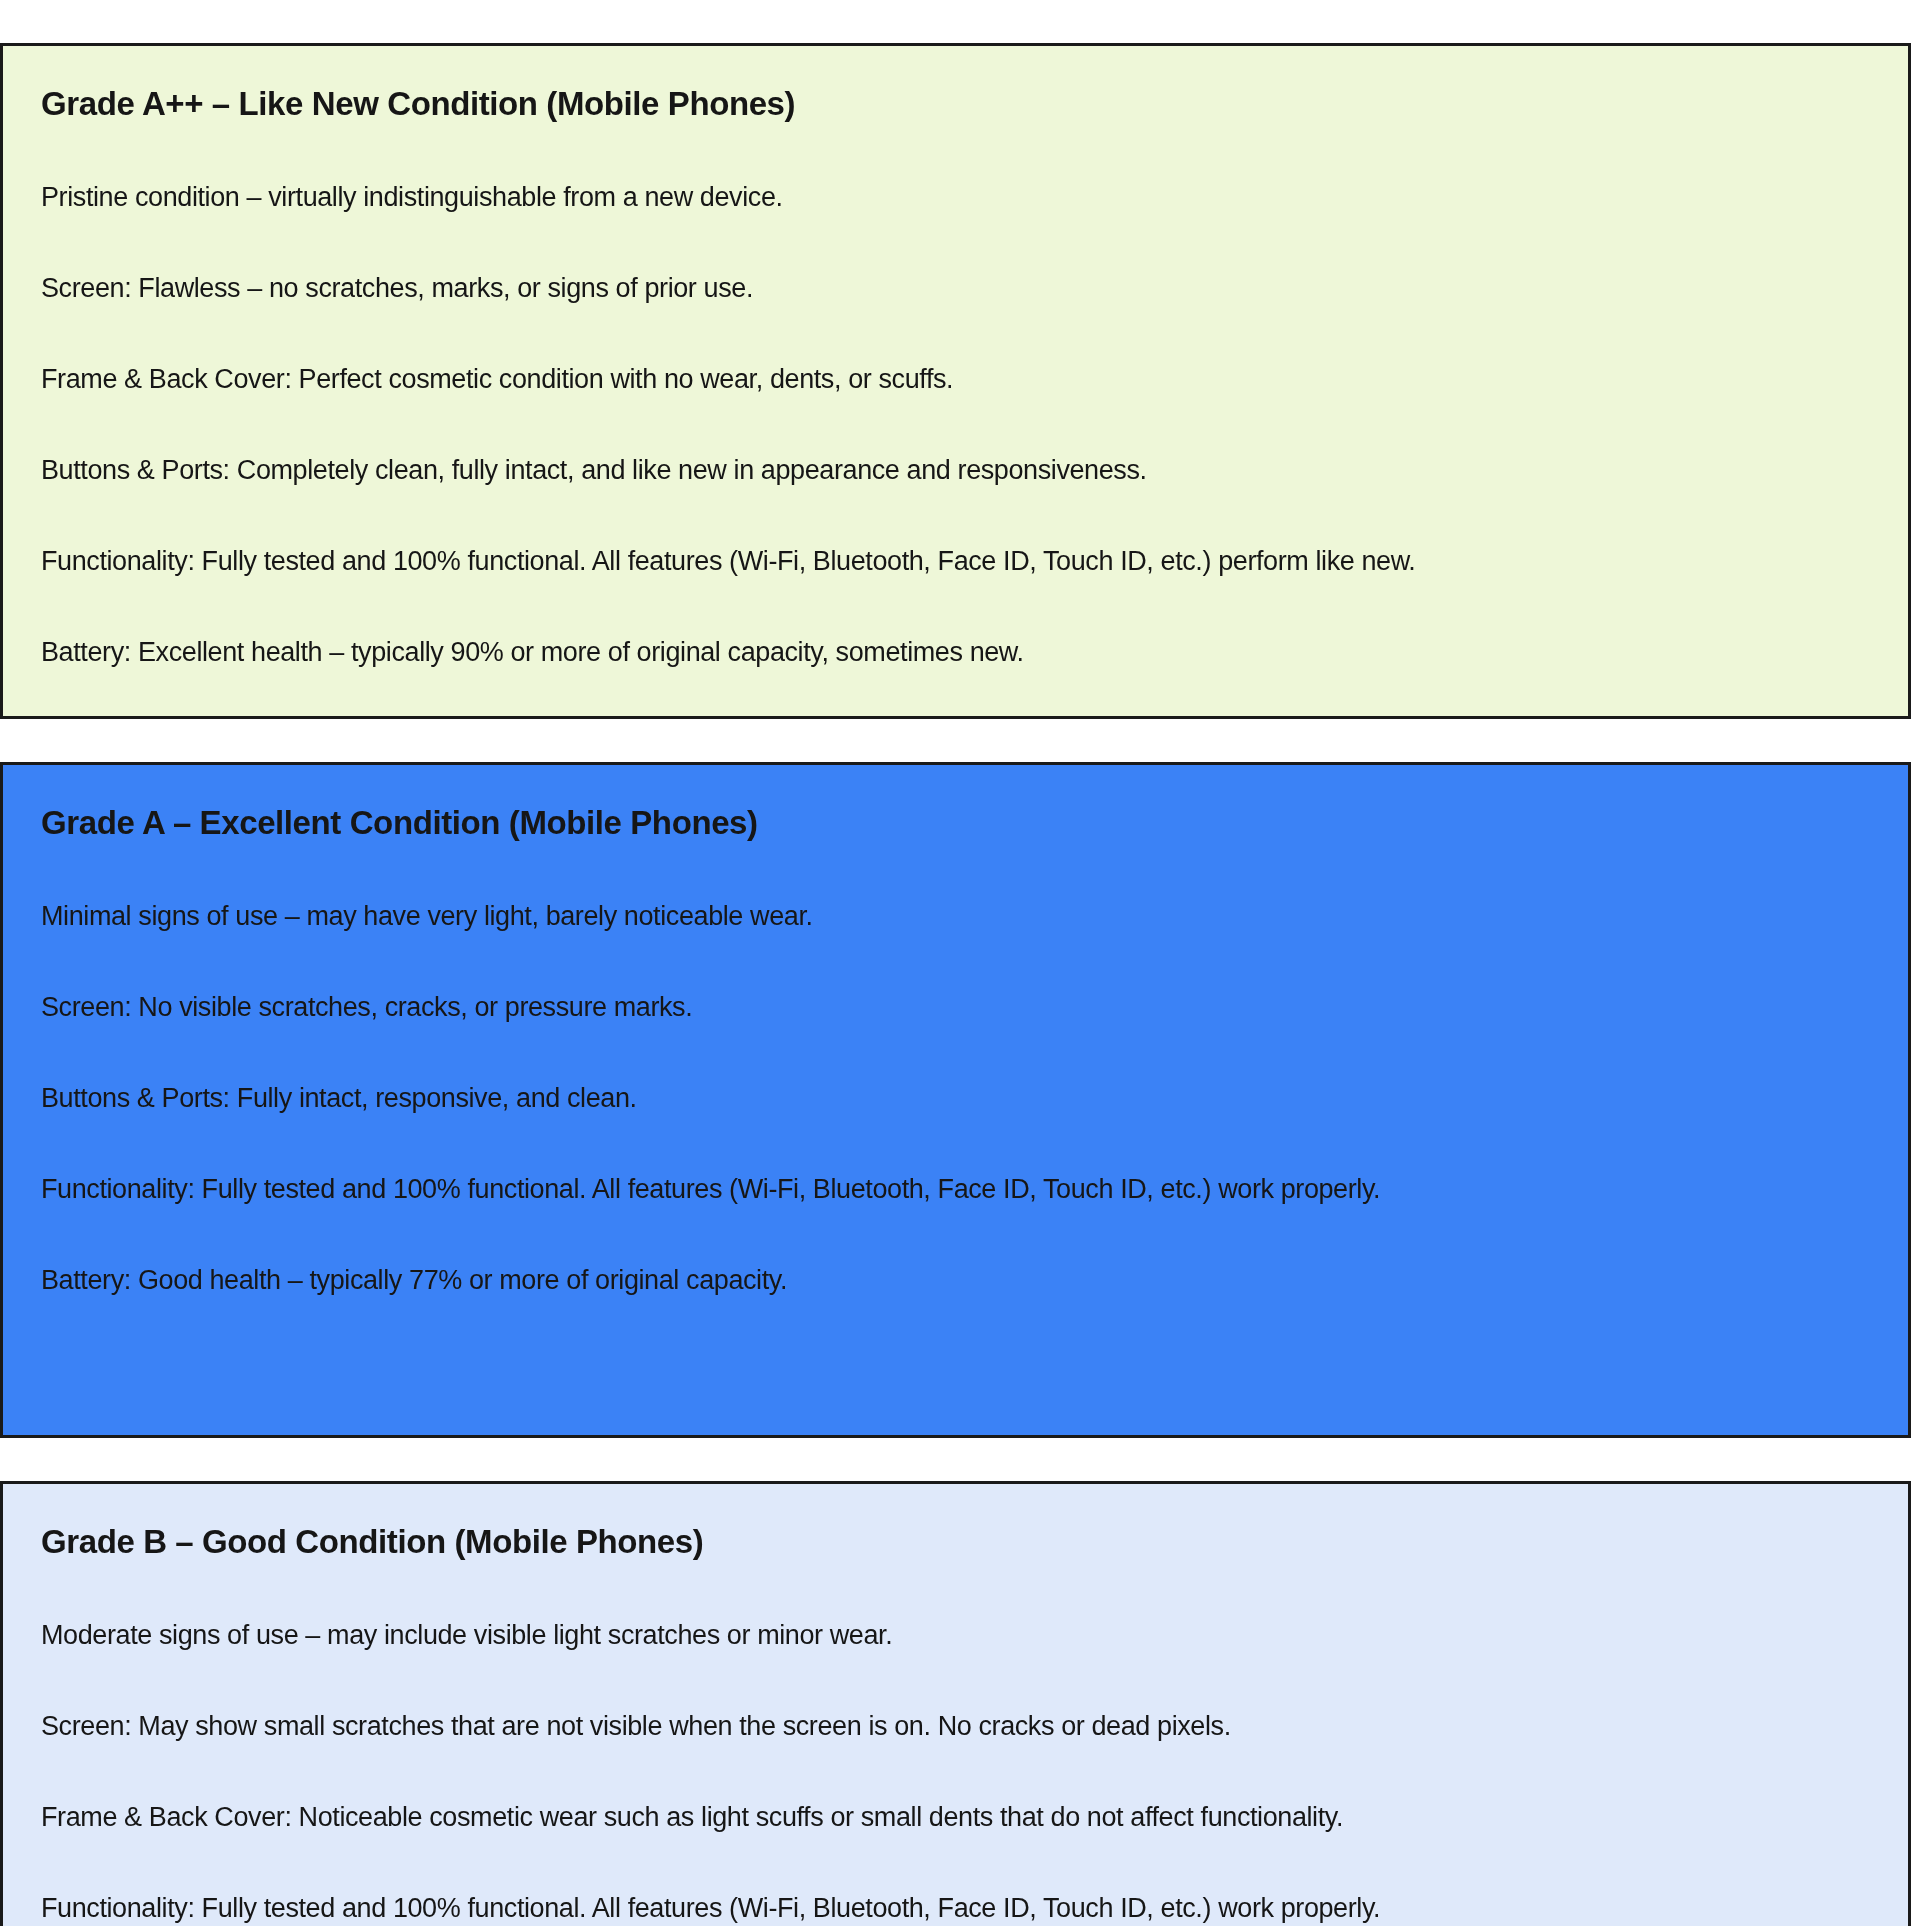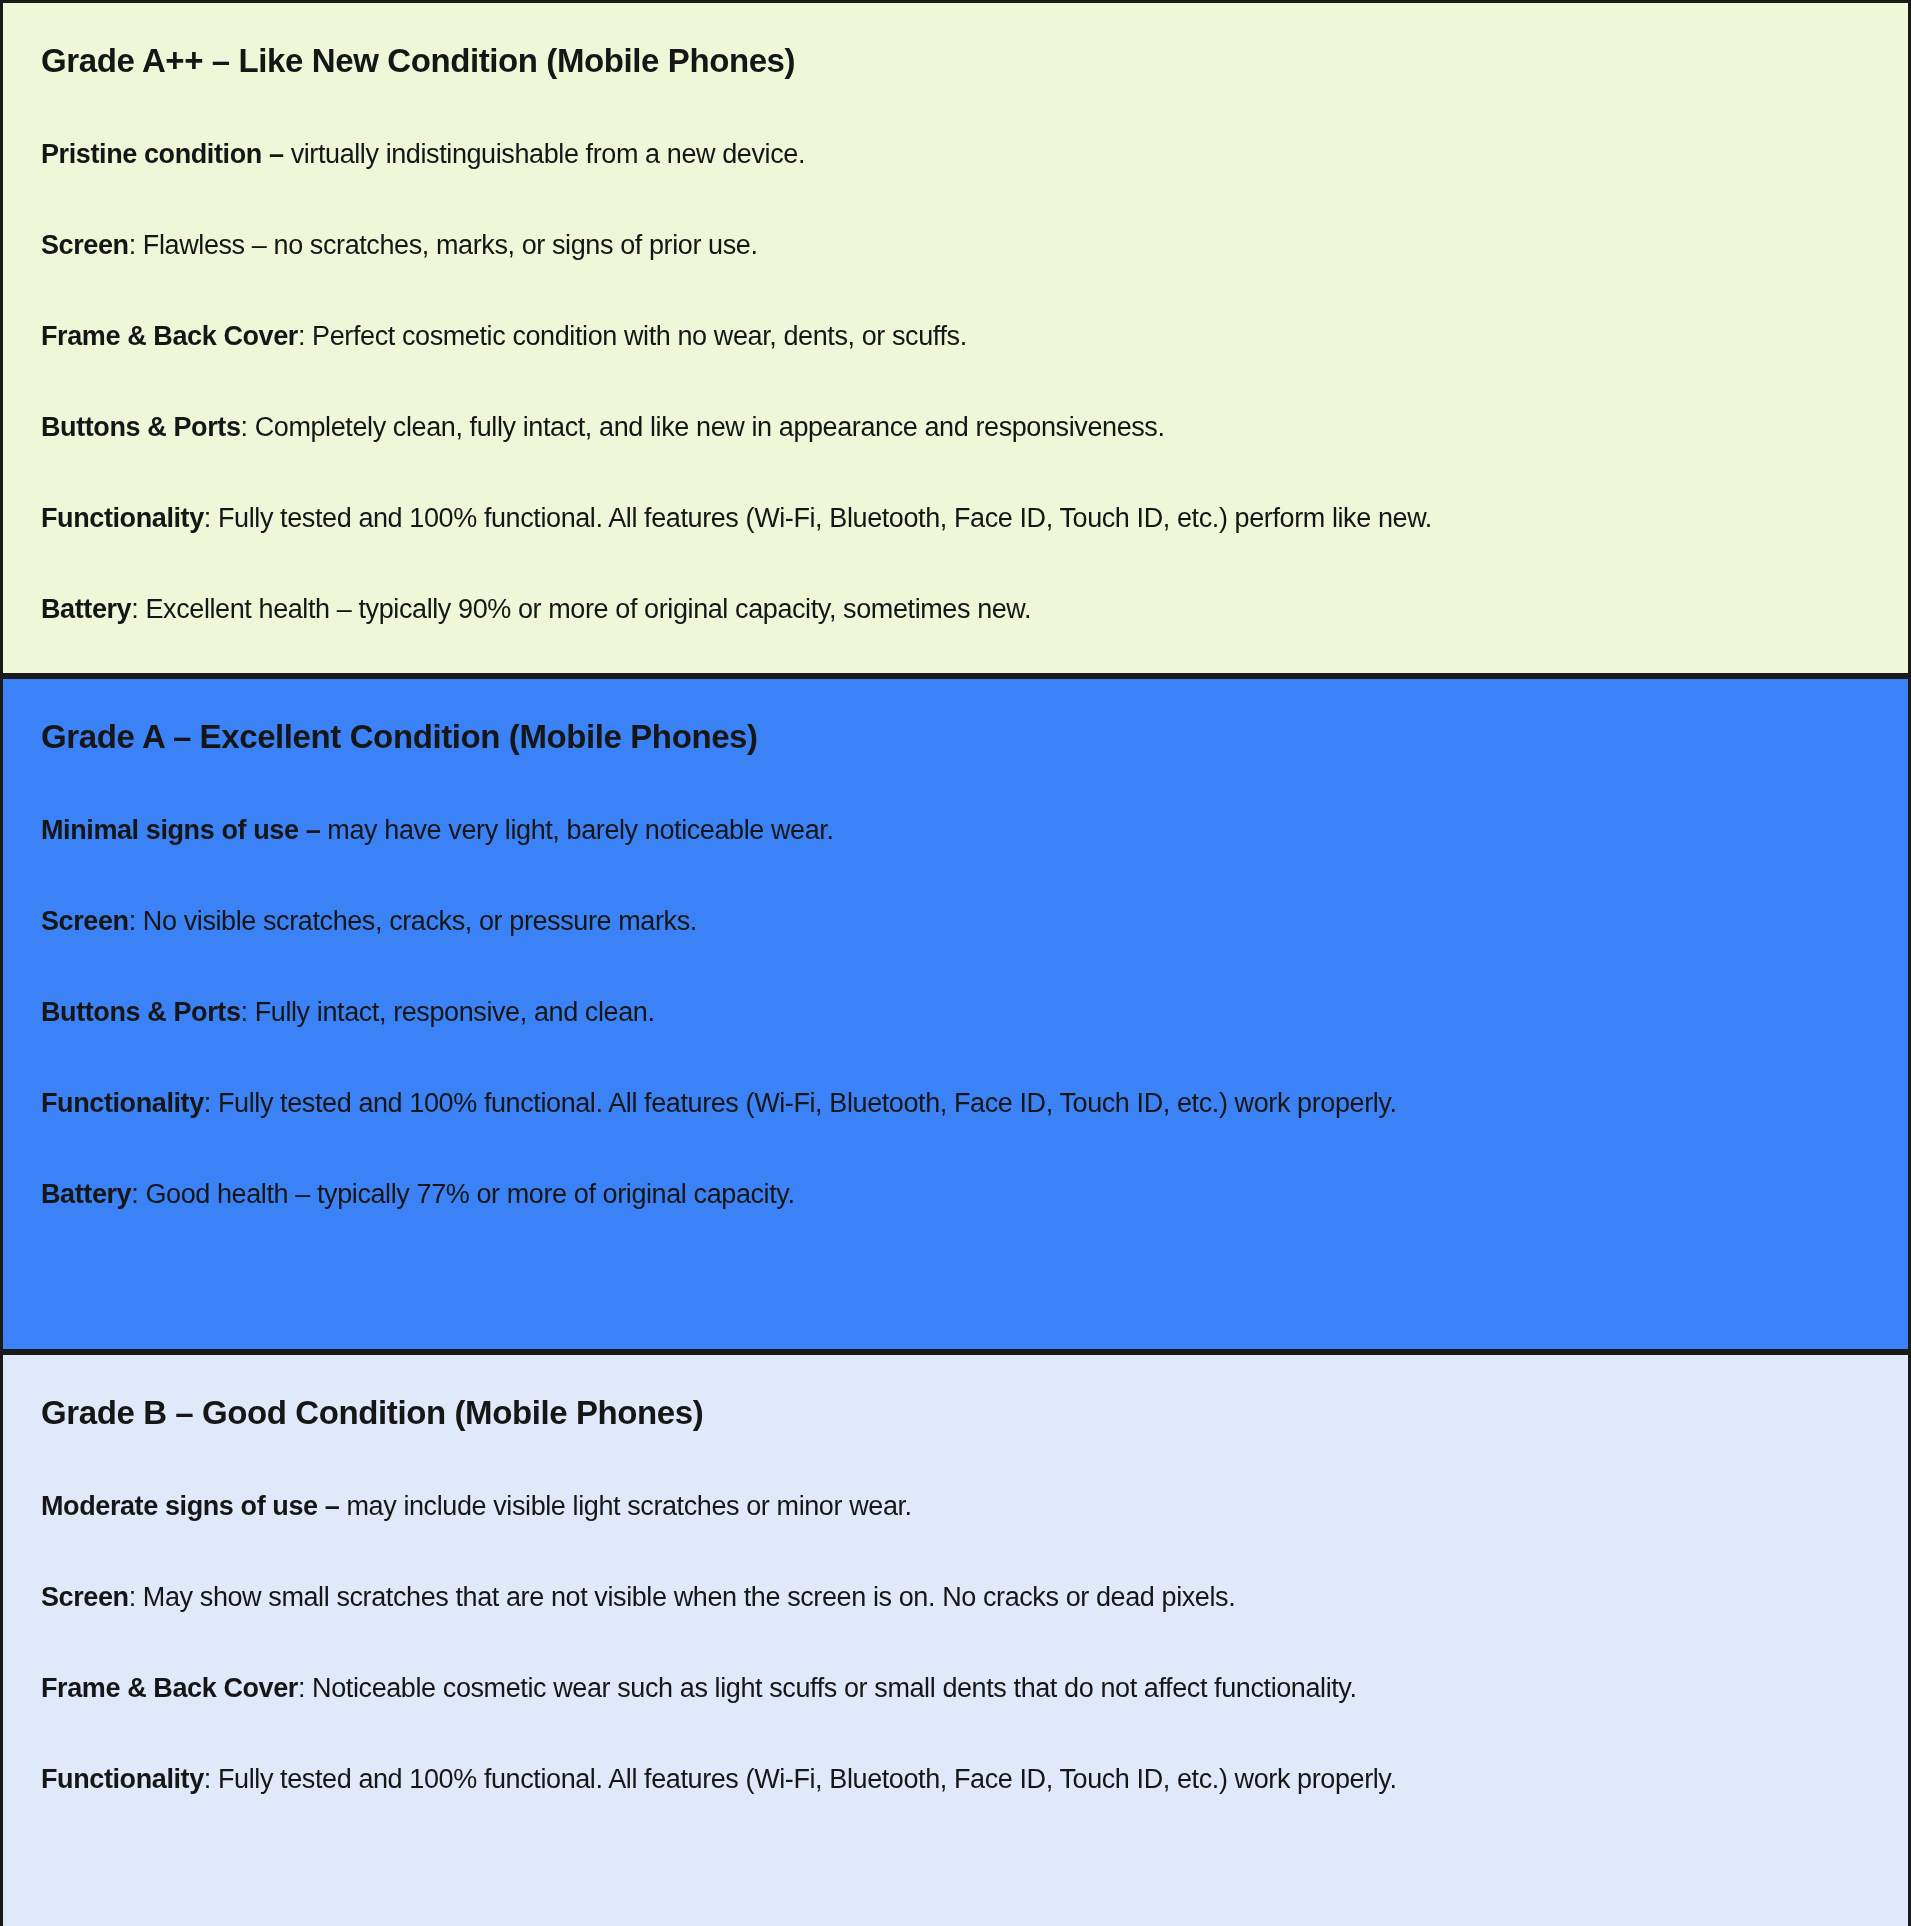--- a/index.html
+++ b/index.html
@@ -13,40 +13,41 @@
     font-family: "Liberation Sans", "DejaVu Sans", sans-serif;
     color: #161616;
   }
   .grade-card {
     box-sizing: border-box;
     width: 1911px;
     height: 676px;
     border: 3.9px solid #1a1a1a;
     padding: 37px 19px 0 38px;
     overflow: hidden;
+    margin-top: 43px;
   }
   .s1 { background: #eef7d8; }
   .s2 { background: #3b82f6; }
   .s3 { background: #dfe9fa; }
   .card-title {
     font-size: 33px;
     line-height: 41px;
     font-weight: 700;
     letter-spacing: -0.4px;
     margin: 0 0 56px 0;
   }
   .spec-row {
     font-size: 27px;
     line-height: 35px;
     font-weight: 400;
     letter-spacing: -0.4px;
     margin: 0 0 56px 0;
   }
   .spec-row:last-child { margin-bottom: 0; }
-  .spec-label { font-weight: 700; }
+  .spec-label { font-weight: 400; }
 </style>
 </head>
 <body>
 
 <main>
 
   <section class="grade-card s1">
     <h2 class="card-title">Grade A++ – Like New Condition (Mobile Phones)</h2>
     <p class="spec-row"><strong class="spec-label">Pristine condition –</strong><span> virtually indistinguishable from a new device.</span></p>
     <p class="spec-row"><strong class="spec-label">Screen</strong><span>: Flawless – no scratches, marks, or signs of prior use.</span></p>

